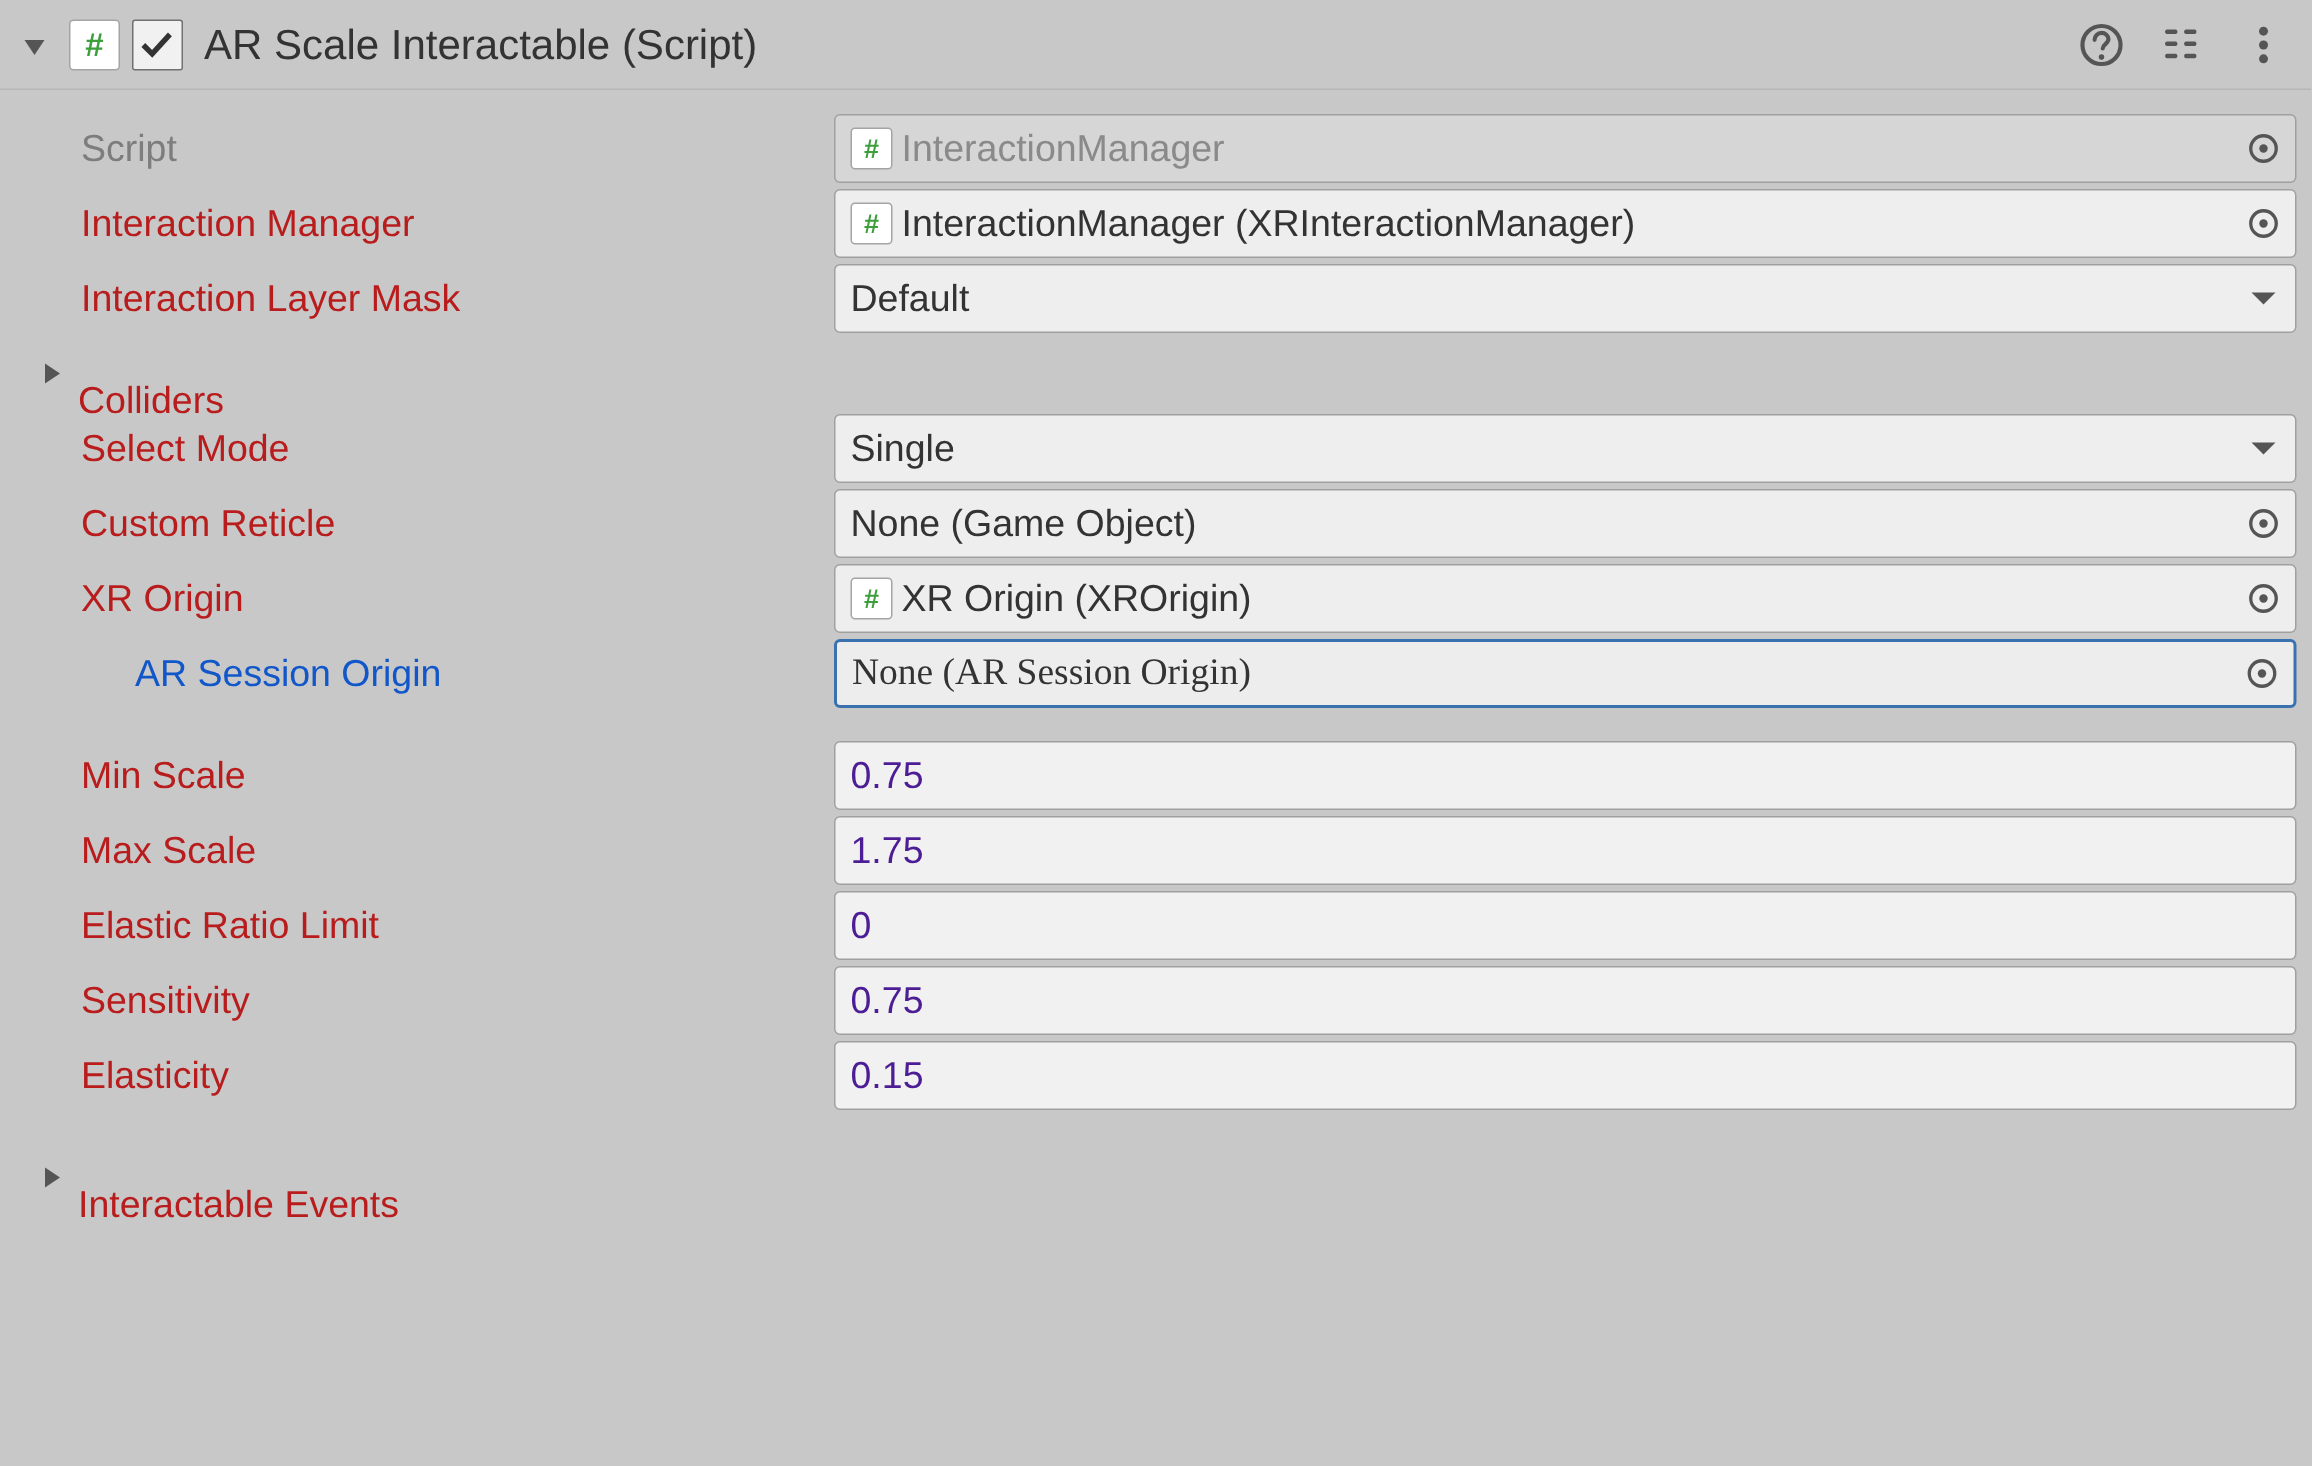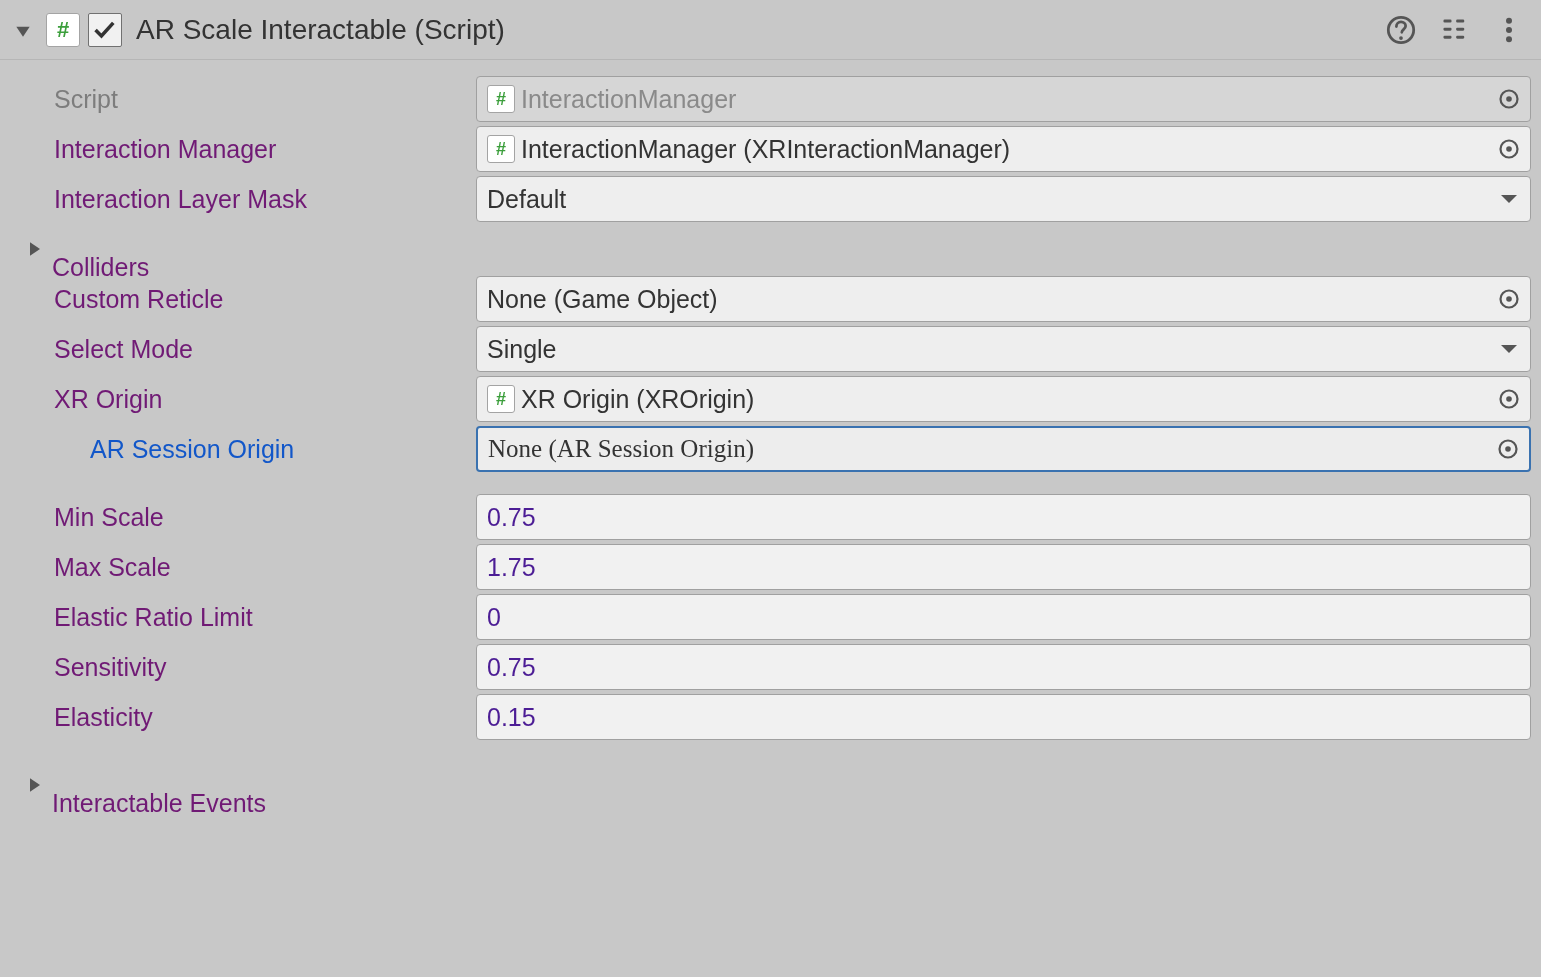--- a/index.html
+++ b/index.html
@@ -45,31 +45,31 @@
   .hdr-btn { width: 36px; height: 36px; display: inline-flex; justify-content: center; align-items: center; cursor: pointer; fill:#555; }
   .hdr-btn svg { width: 30px; height: 30px; }
 
   
   .row {
     display: flex; align-items: center;
     min-height: 50px;
     padding: 2px 10px 2px 0;
   }
   .label-col {
-    width: 476px;
+    width: 556px;
     display: flex; align-items: center;
     padding-left: 54px;
   }
   .label-col.nested { padding-left: 90px; }
   .field-col {
     flex: 1; display: flex; align-items: stretch;
   }
   .divider-gap { height: 18px; }
 
-  .label { color: #701a75; }
+  .label { color: #b91c1c; }
   .label.disabled { color: #7d7d7d; }
   .label.link { color: #1257c9; }
 
   
   .field {
     flex: 1; height: 46px;
     background: #eeeeee;
     border: 1px solid #a0a0a0;
     border-radius: 4px;
     display: flex; align-items: center;
@@ -228,44 +228,44 @@
     <span class="tri">
         <svg viewBox="0 0 12 12">
           <use href="#tri-right"></use>
         </svg>
       </span>
     <span class="label">Colliders</span>
   </div>
 
   <div class="row">
     <div class="label-col">
+        <span class="label">Select Mode</span>
+      </div>
+    <div class="field-col">
+      <div class="field">
+        <span class="field-text">Single</span>
+        <span class="right-ico">
+            <svg viewBox="0 0 26 26">
+              <use href="#dd"></use>
+            </svg>
+          </span>
+      </div>
+    </div>
+  </div>
+
+  <div class="row">
+    <div class="label-col">
         <span class="label">Custom Reticle</span>
       </div>
     <div class="field-col">
       <div class="field">
         <span class="field-text">None (Game Object)</span>
         <span class="right-ico">
             <svg viewBox="0 0 26 26">
               <use href="#target"></use>
-            </svg>
-          </span>
-      </div>
-    </div>
-  </div>
-
-  <div class="row">
-    <div class="label-col">
-        <span class="label">Select Mode</span>
-      </div>
-    <div class="field-col">
-      <div class="field">
-        <span class="field-text">Single</span>
-        <span class="right-ico">
-            <svg viewBox="0 0 26 26">
-              <use href="#dd"></use>
             </svg>
           </span>
       </div>
     </div>
   </div>
 
   <div class="row">
     <div class="label-col">
         <span class="label">XR Origin</span>
       </div>

